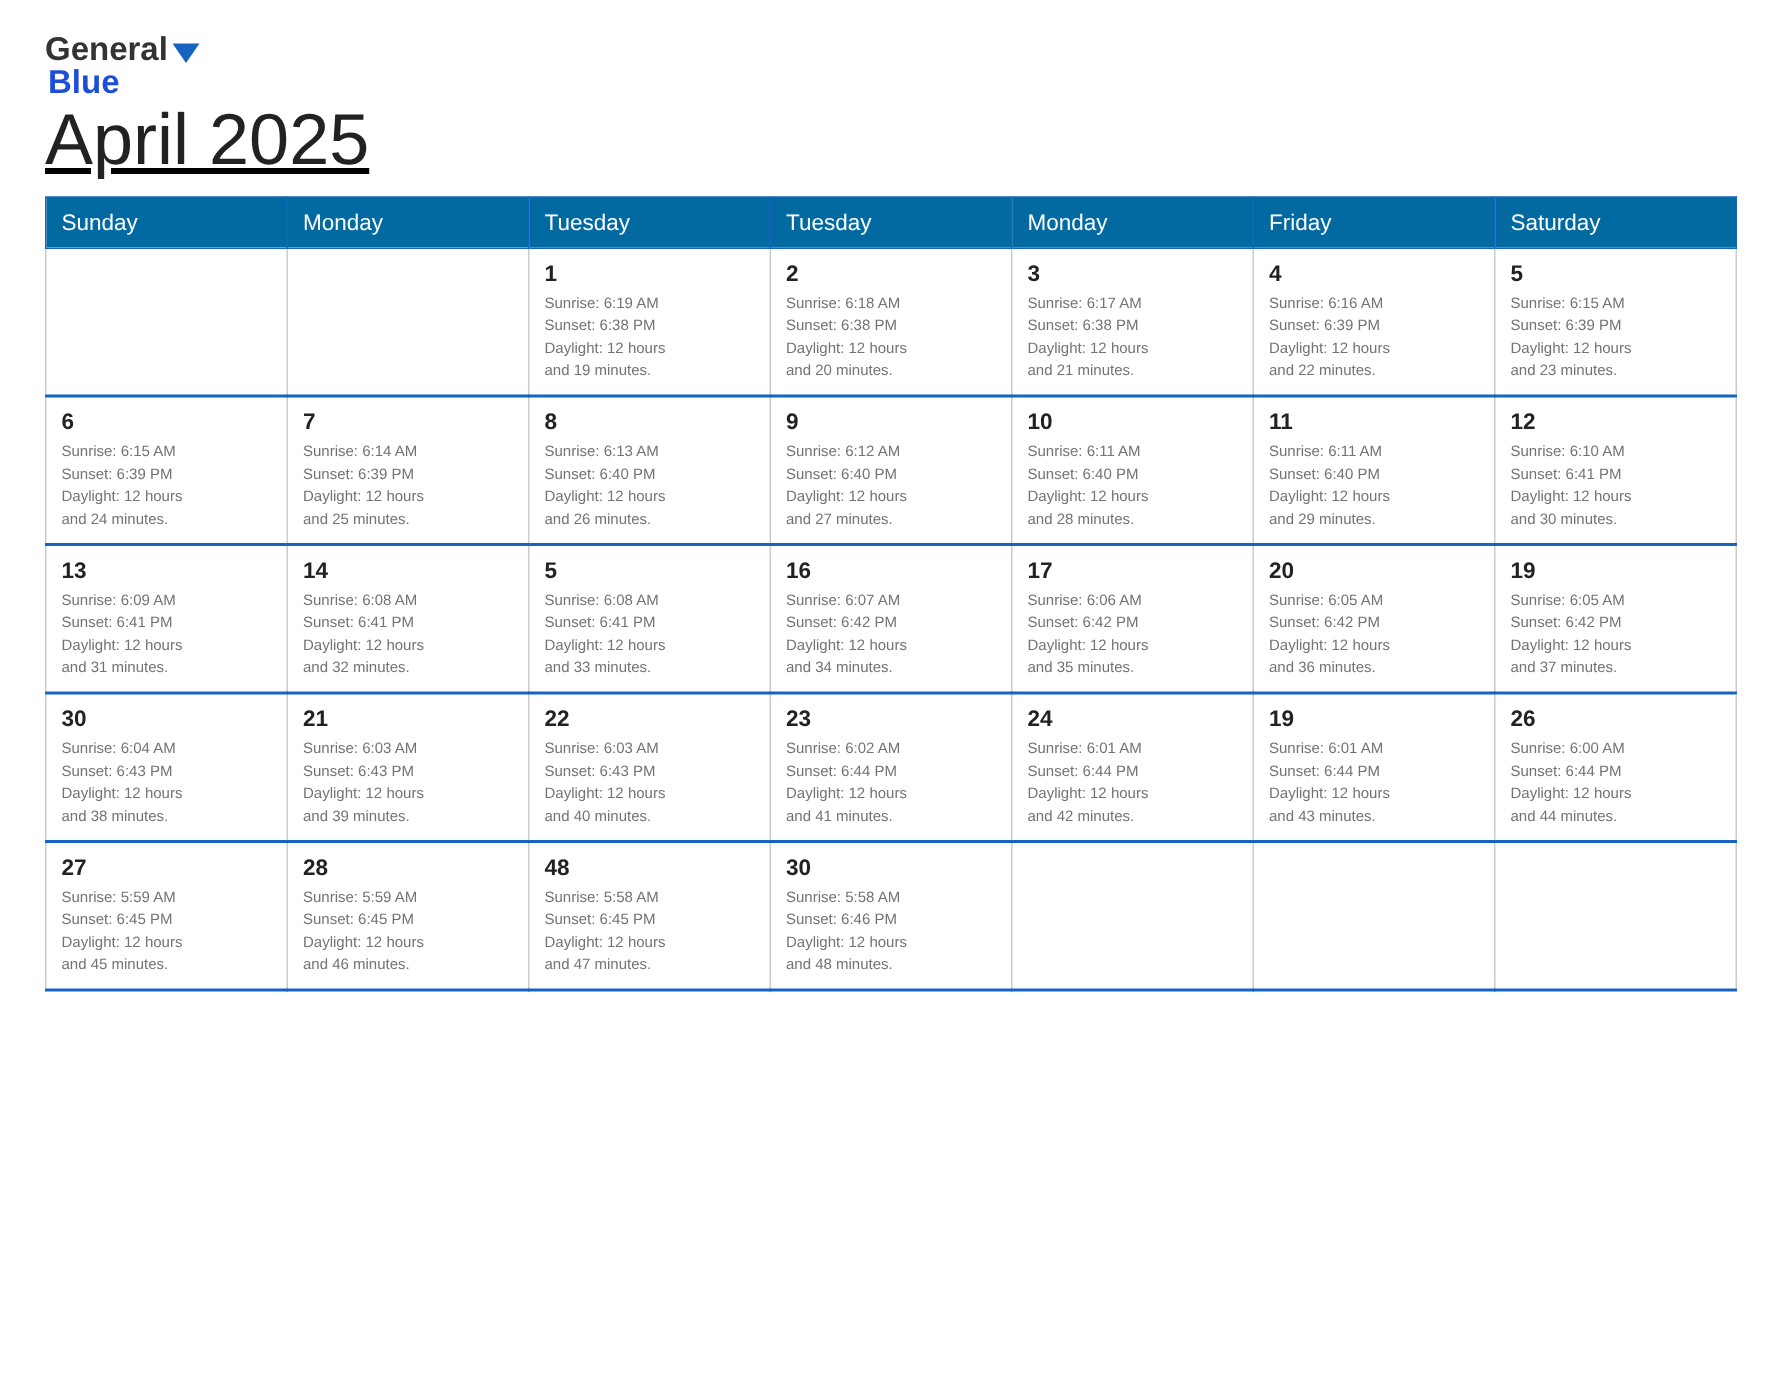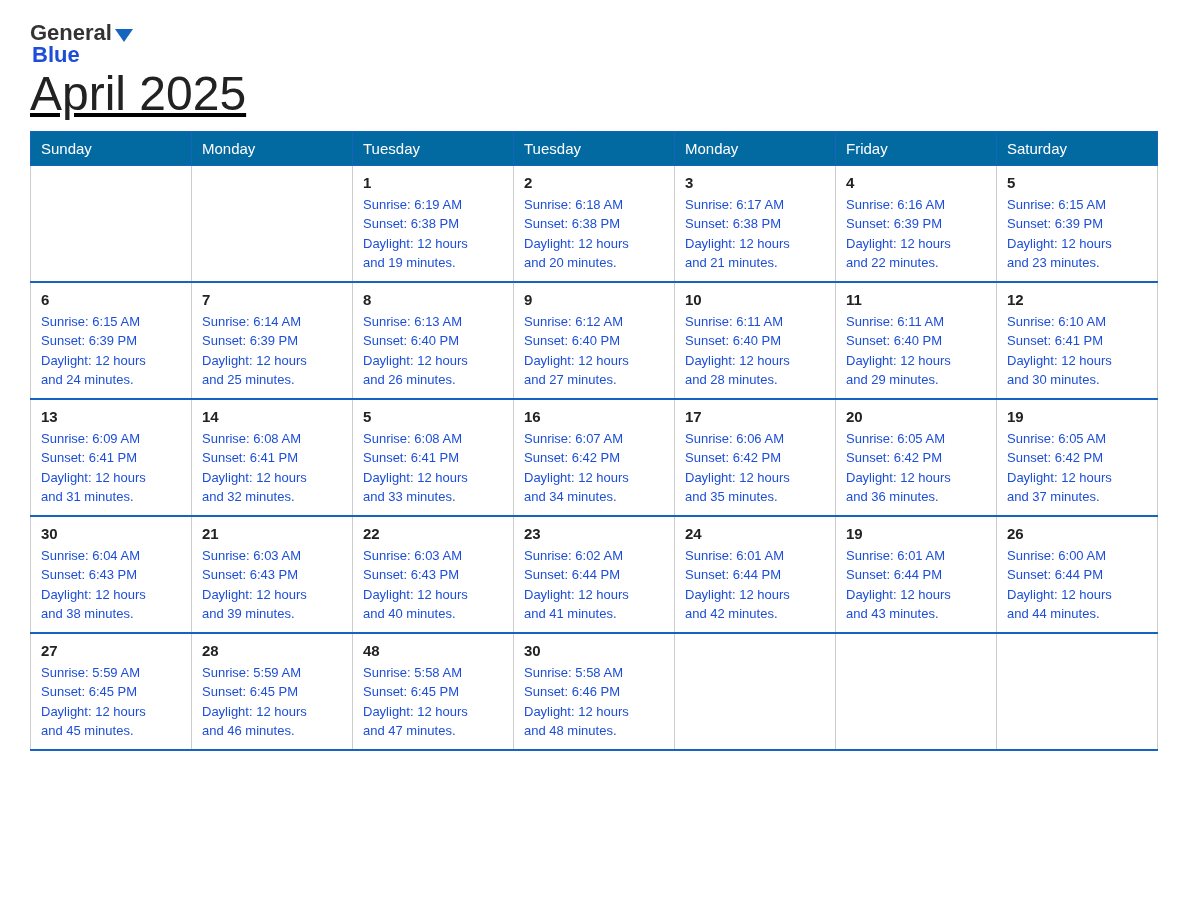--- a/index.html
+++ b/index.html
@@ -83,22 +83,22 @@
 
     .day-number {
       font-size: 15px;
       font-weight: bold;
       color: #222;
       display: block;
       margin-bottom: 4px;
     }
 
     .day-info {
-      font-size: 13px;
-      color: #1d4ed8;
+      font-size: 10px;
+      color: #737373;
       line-height: 1.5;
     }
 
     .empty-cell {
       background: #fff;
     }
 
     .logo-wrapper {
       display: flex;
       flex-direction: column;

